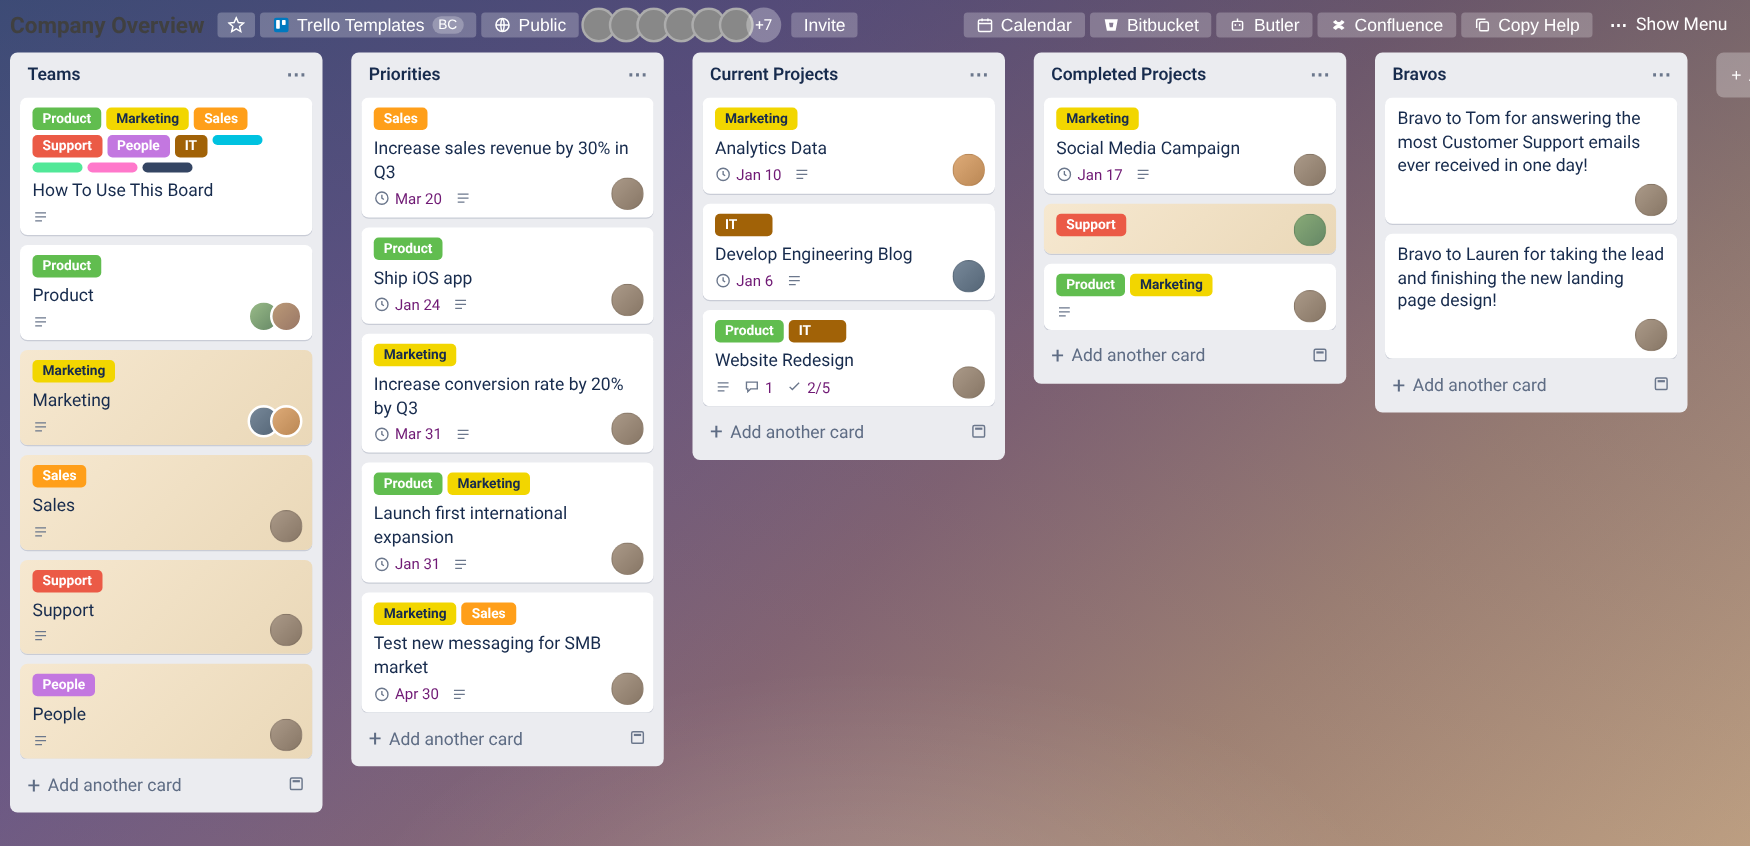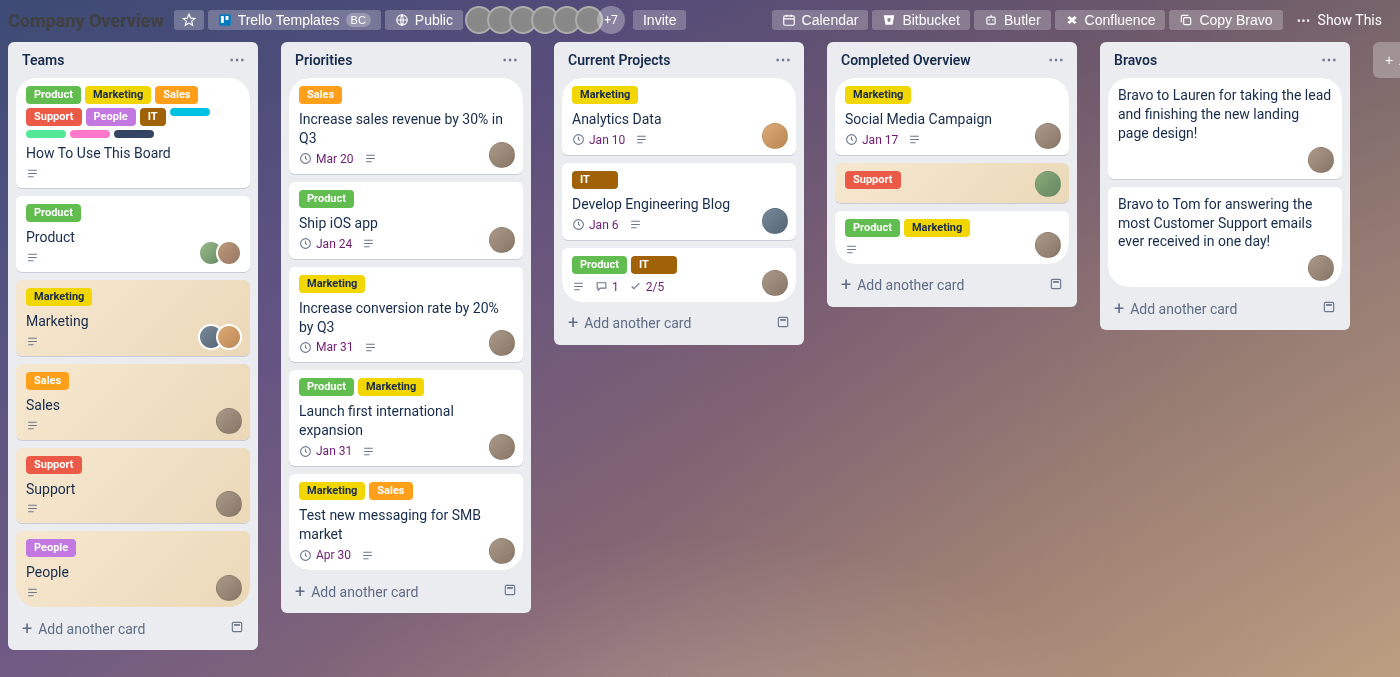--- a/index.html
+++ b/index.html
@@ -40,21 +40,21 @@
 
 .board { position: relative; z-index: 2; display: flex; gap: 23px; padding: 2px 8px 8px; align-items: flex-start; height: calc(100% - 40px); overflow-x: auto; }
 .list {
   background: #ebecf0; border-radius: 6px; width: 250px; flex: 0 0 250px;
   padding: 8px; display: flex; flex-direction: column; gap: 8px;
   max-height: 100%;
 }
 .list-header { display: flex; justify-content: space-between; align-items: center; padding: 2px 4px 2px 6px; }
 .list-title { font-size: 14px; font-weight: 600; color: #172b4d; }
 .list-menu { color:#6b778c; font-size: 16px; cursor:pointer; line-height:1; }
-.cards { display:flex; flex-direction:column; gap:8px; overflow-y:auto;border-radius:21px; }
+.cards { display:flex; flex-direction:column; gap:8px; overflow-y:auto; }
 .card {
   background: #fff; border-radius: 6px; padding: 8px 10px 8px;
   box-shadow: 0 1px 0 rgba(9,30,66,.15); font-size: 14px; color: #172b4d;
   position: relative;
 }
 .card.cover { background: linear-gradient(135deg,#f6e8d0,#ead8b8); }
 .labels { display:flex; flex-wrap:wrap; gap:4px; margin-bottom:6px; }
 .label { font-size: 11px; font-weight: 700; color:#fff; padding: 2px 8px; border-radius: 4px; line-height: 14px; }
 .l-product{background:#61bd4f;} .l-marketing{background:#f2d600;color:#172b4d;} .l-sales{background:#ff9f1a;} .l-support{background:#eb5a46;} .l-people{background:#c377e0;} .l-it{background:#a16207;}
 .l-mini{min-width:40px;height:8px;padding:0;border-radius:4px;}
@@ -139,25 +139,25 @@
     <svg viewBox="0 0 24 24">
         <path d="M4 16c4-6 10-6 16 0l-4 3c-3-4-5-4-8 0l-4-3zM20 8c-4 6-10 6-16 0l4-3c3 4 5 4 8 0l4 3z" fill="#fff"></path>
       </svg>
     <span>Confluence</span>
   </button>
   <button class="hbtn">
     <svg viewBox="0 0 24 24">
         <rect x="8" y="8" width="12" height="12" rx="2" fill="none" stroke="#fff" stroke-width="2"></rect>
         <path d="M4 16V6a2 2 0 012-2h10" fill="none" stroke="#fff" stroke-width="2"></path>
       </svg>
-    <span>Copy Bravo</span>
+    <span>Copy Help</span>
   </button>
   <div class="show-menu">
     <span class="dots">⋯</span>
-    <span>Show This</span>
+    <span>Show Menu</span>
   </div>
 </div>
 
 <div class="board">
 
   <div class="list">
     <div class="list-header">
       <span class="list-title">Teams</span>
       <span class="list-menu dots">⋯</span>
     </div>
@@ -445,20 +445,21 @@
               </svg>
             </span>
         </div>
         <div class="avatar-sm" style="background:linear-gradient(135deg,#789,#567);"></div>
       </div>
       <div class="card">
         <div class="labels">
             <span class="label l-product">Product</span>
             <span class="label l-it" style="padding-right:28px;">IT</span>
           </div>
+        <div class="card-title">Website Redesign</div>
         <div class="badges">
           <span class="b">
               <svg viewBox="0 0 24 24">
                 <path d="M4 6h16M4 12h16M4 18h10" stroke="#6b778c" stroke-width="2"></path>
               </svg>
             </span>
           <span class="b">
               <svg viewBox="0 0 24 24">
                 <path d="M4 5h16v10H10l-4 4V15H4z" fill="none" stroke="#6b778c" stroke-width="2"></path>
               </svg>
@@ -481,21 +482,21 @@
         </div>
       <span class="tpl-icon"><svg viewBox="0 0 24 24">
             <rect x="4" y="4" width="16" height="16" rx="2" fill="none" stroke="#6b778c" stroke-width="2"></rect>
             <rect x="7" y="7" width="10" height="3" fill="#6b778c"></rect>
           </svg></span>
     </div>
   </div>
 
   <div class="list">
     <div class="list-header">
-      <span class="list-title">Completed Overview</span>
+      <span class="list-title">Completed Projects</span>
       <span class="list-menu dots">⋯</span>
     </div>
     <div class="cards">
       <div class="card">
         <div class="labels">
             <span class="label l-marketing">Marketing</span>
           </div>
         <div class="card-title">Social Media Campaign</div>
         <div class="badges">
           <span class="b">
@@ -546,25 +547,25 @@
     </div>
   </div>
 
   <div class="list">
     <div class="list-header">
       <span class="list-title">Bravos</span>
       <span class="list-menu dots">⋯</span>
     </div>
     <div class="cards">
       <div class="card" style="padding-bottom:32px;">
+        <div class="card-title">Bravo to Tom for answering the most Customer Support emails ever received in one day!</div>
+        <div class="avatar-sm"></div>
+      </div>
+      <div class="card" style="padding-bottom:32px;">
         <div class="card-title">Bravo to Lauren for taking the lead and finishing the new landing page design!</div>
-        <div class="avatar-sm"></div>
-      </div>
-      <div class="card" style="padding-bottom:32px;">
-        <div class="card-title">Bravo to Tom for answering the most Customer Support emails ever received in one day!</div>
         <div class="avatar-sm"></div>
       </div>
     </div>
     <div class="list-footer">
       <div class="add-card">
           <span class="plus">+</span>
           <span>Add another card</span>
         </div>
       <span class="tpl-icon"><svg viewBox="0 0 24 24">
             <rect x="4" y="4" width="16" height="16" rx="2" fill="none" stroke="#6b778c" stroke-width="2"></rect>

